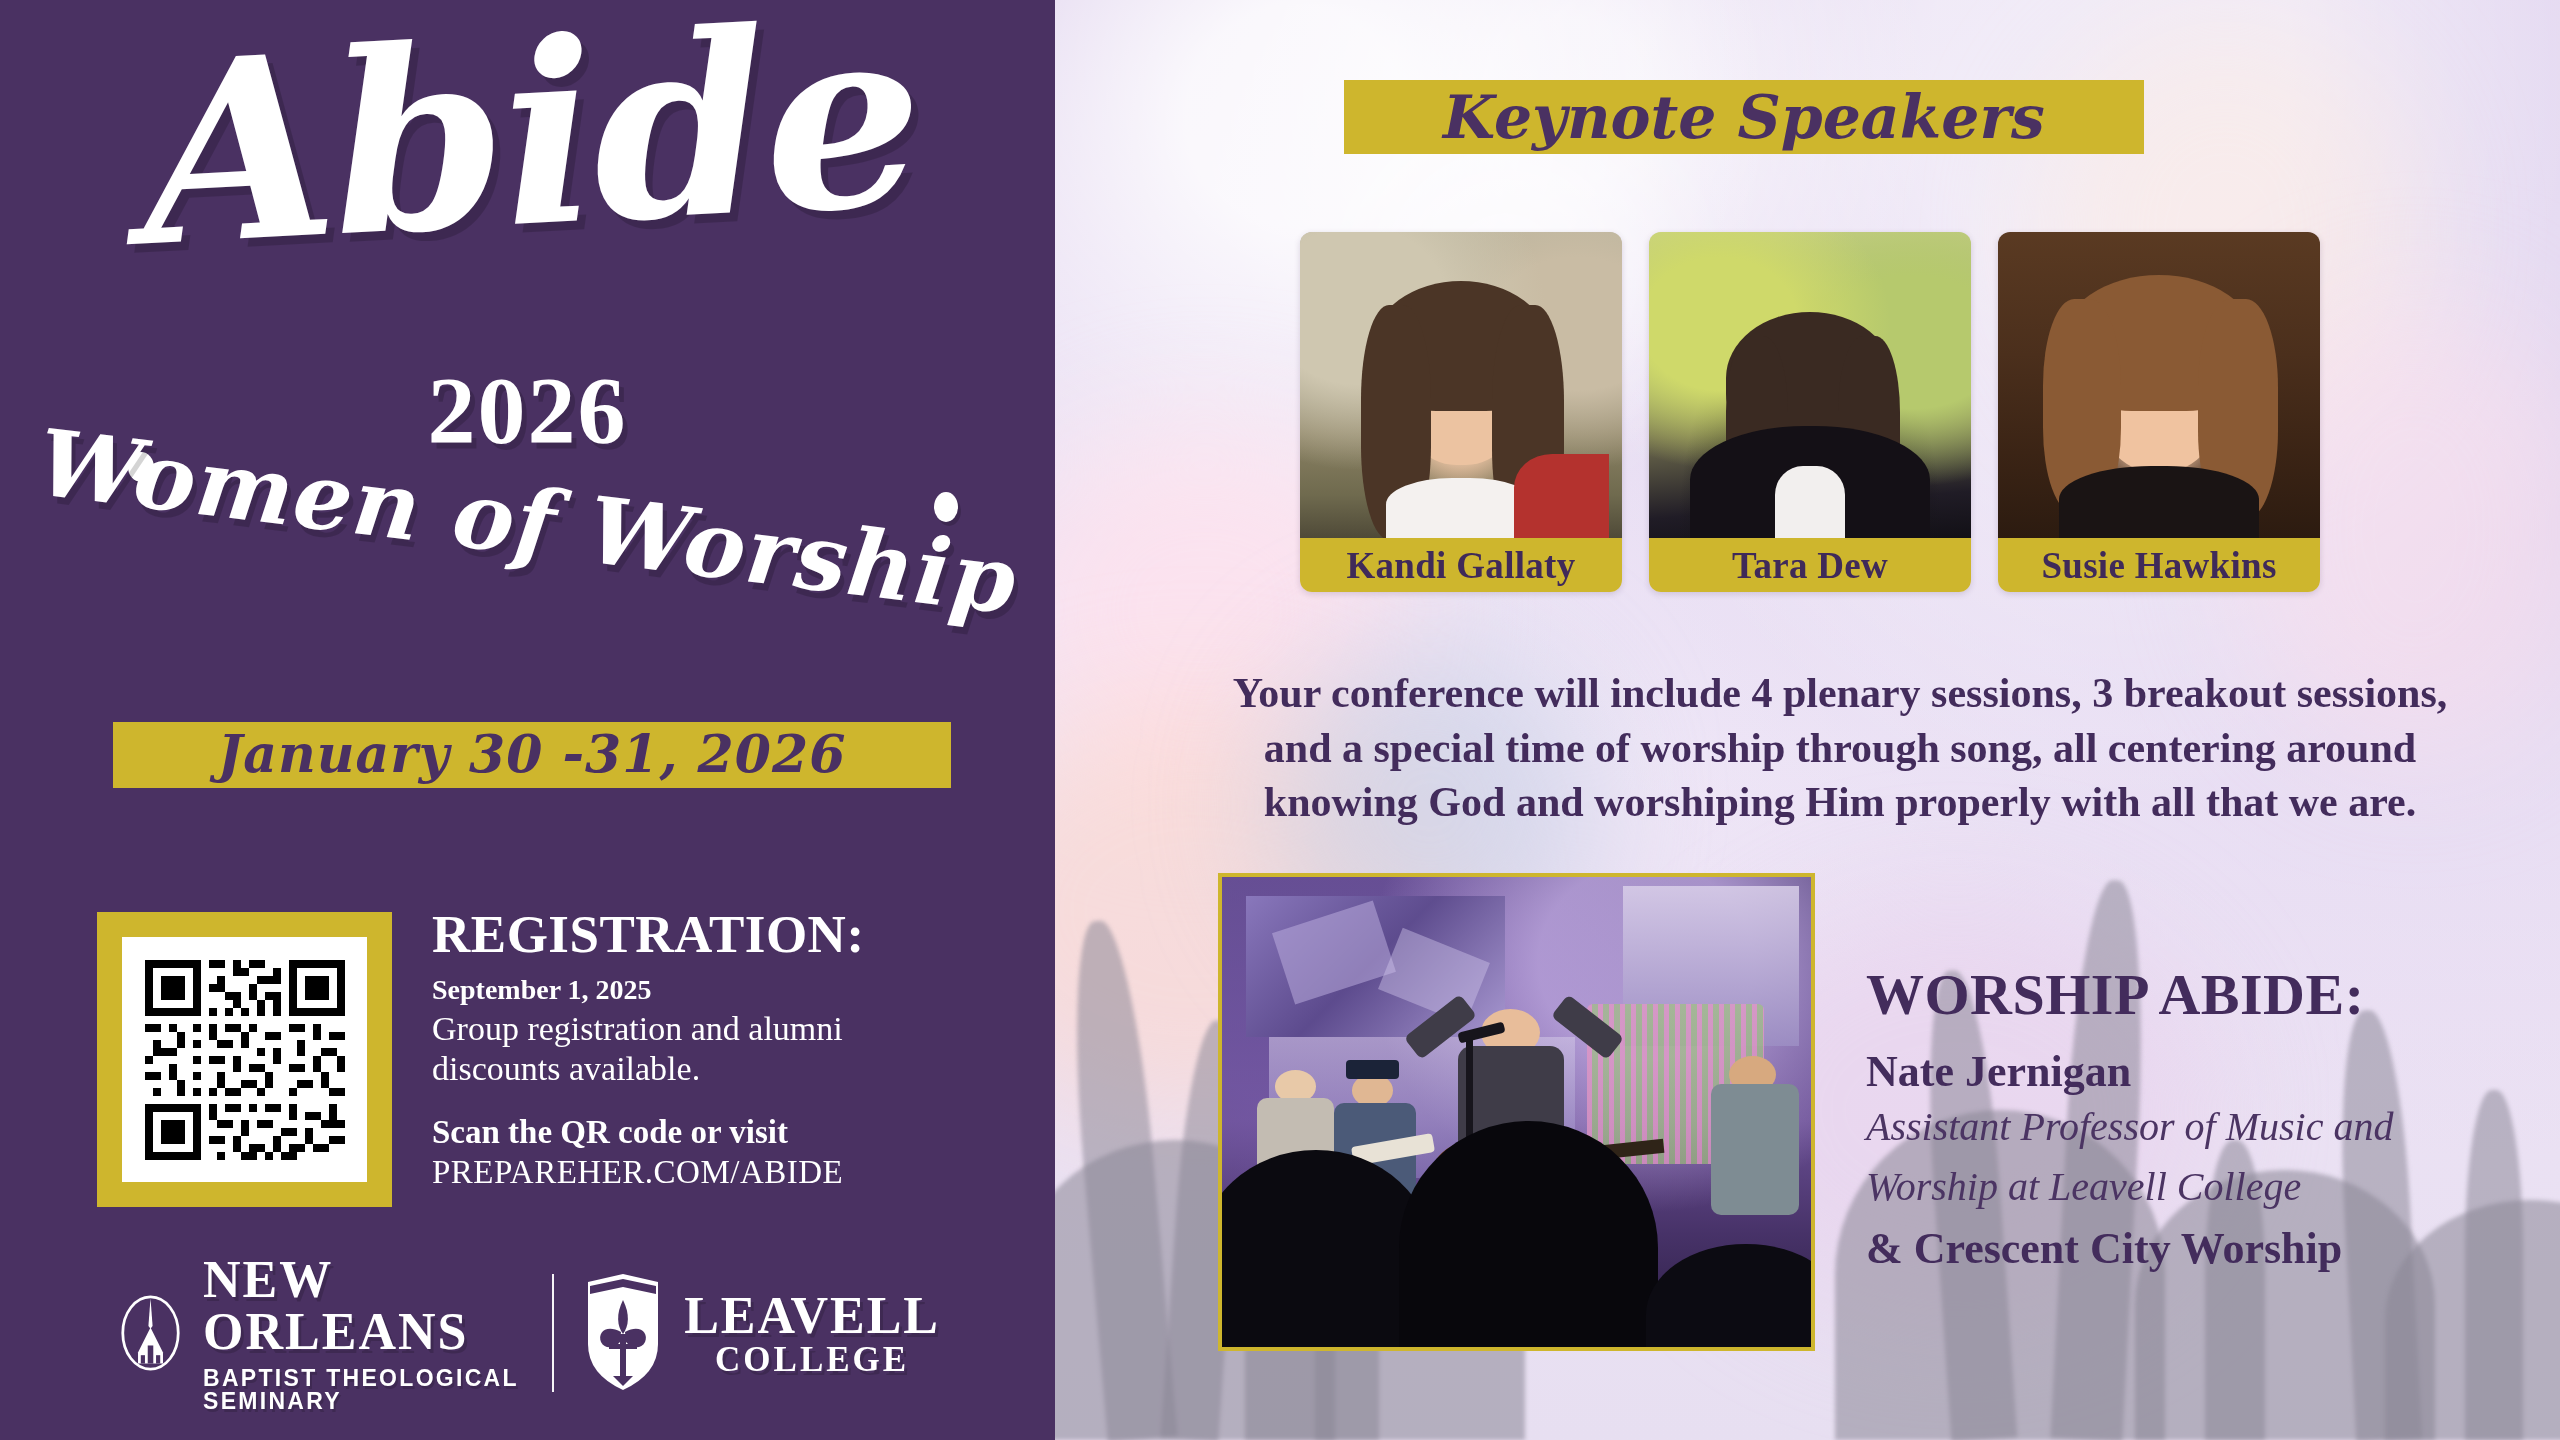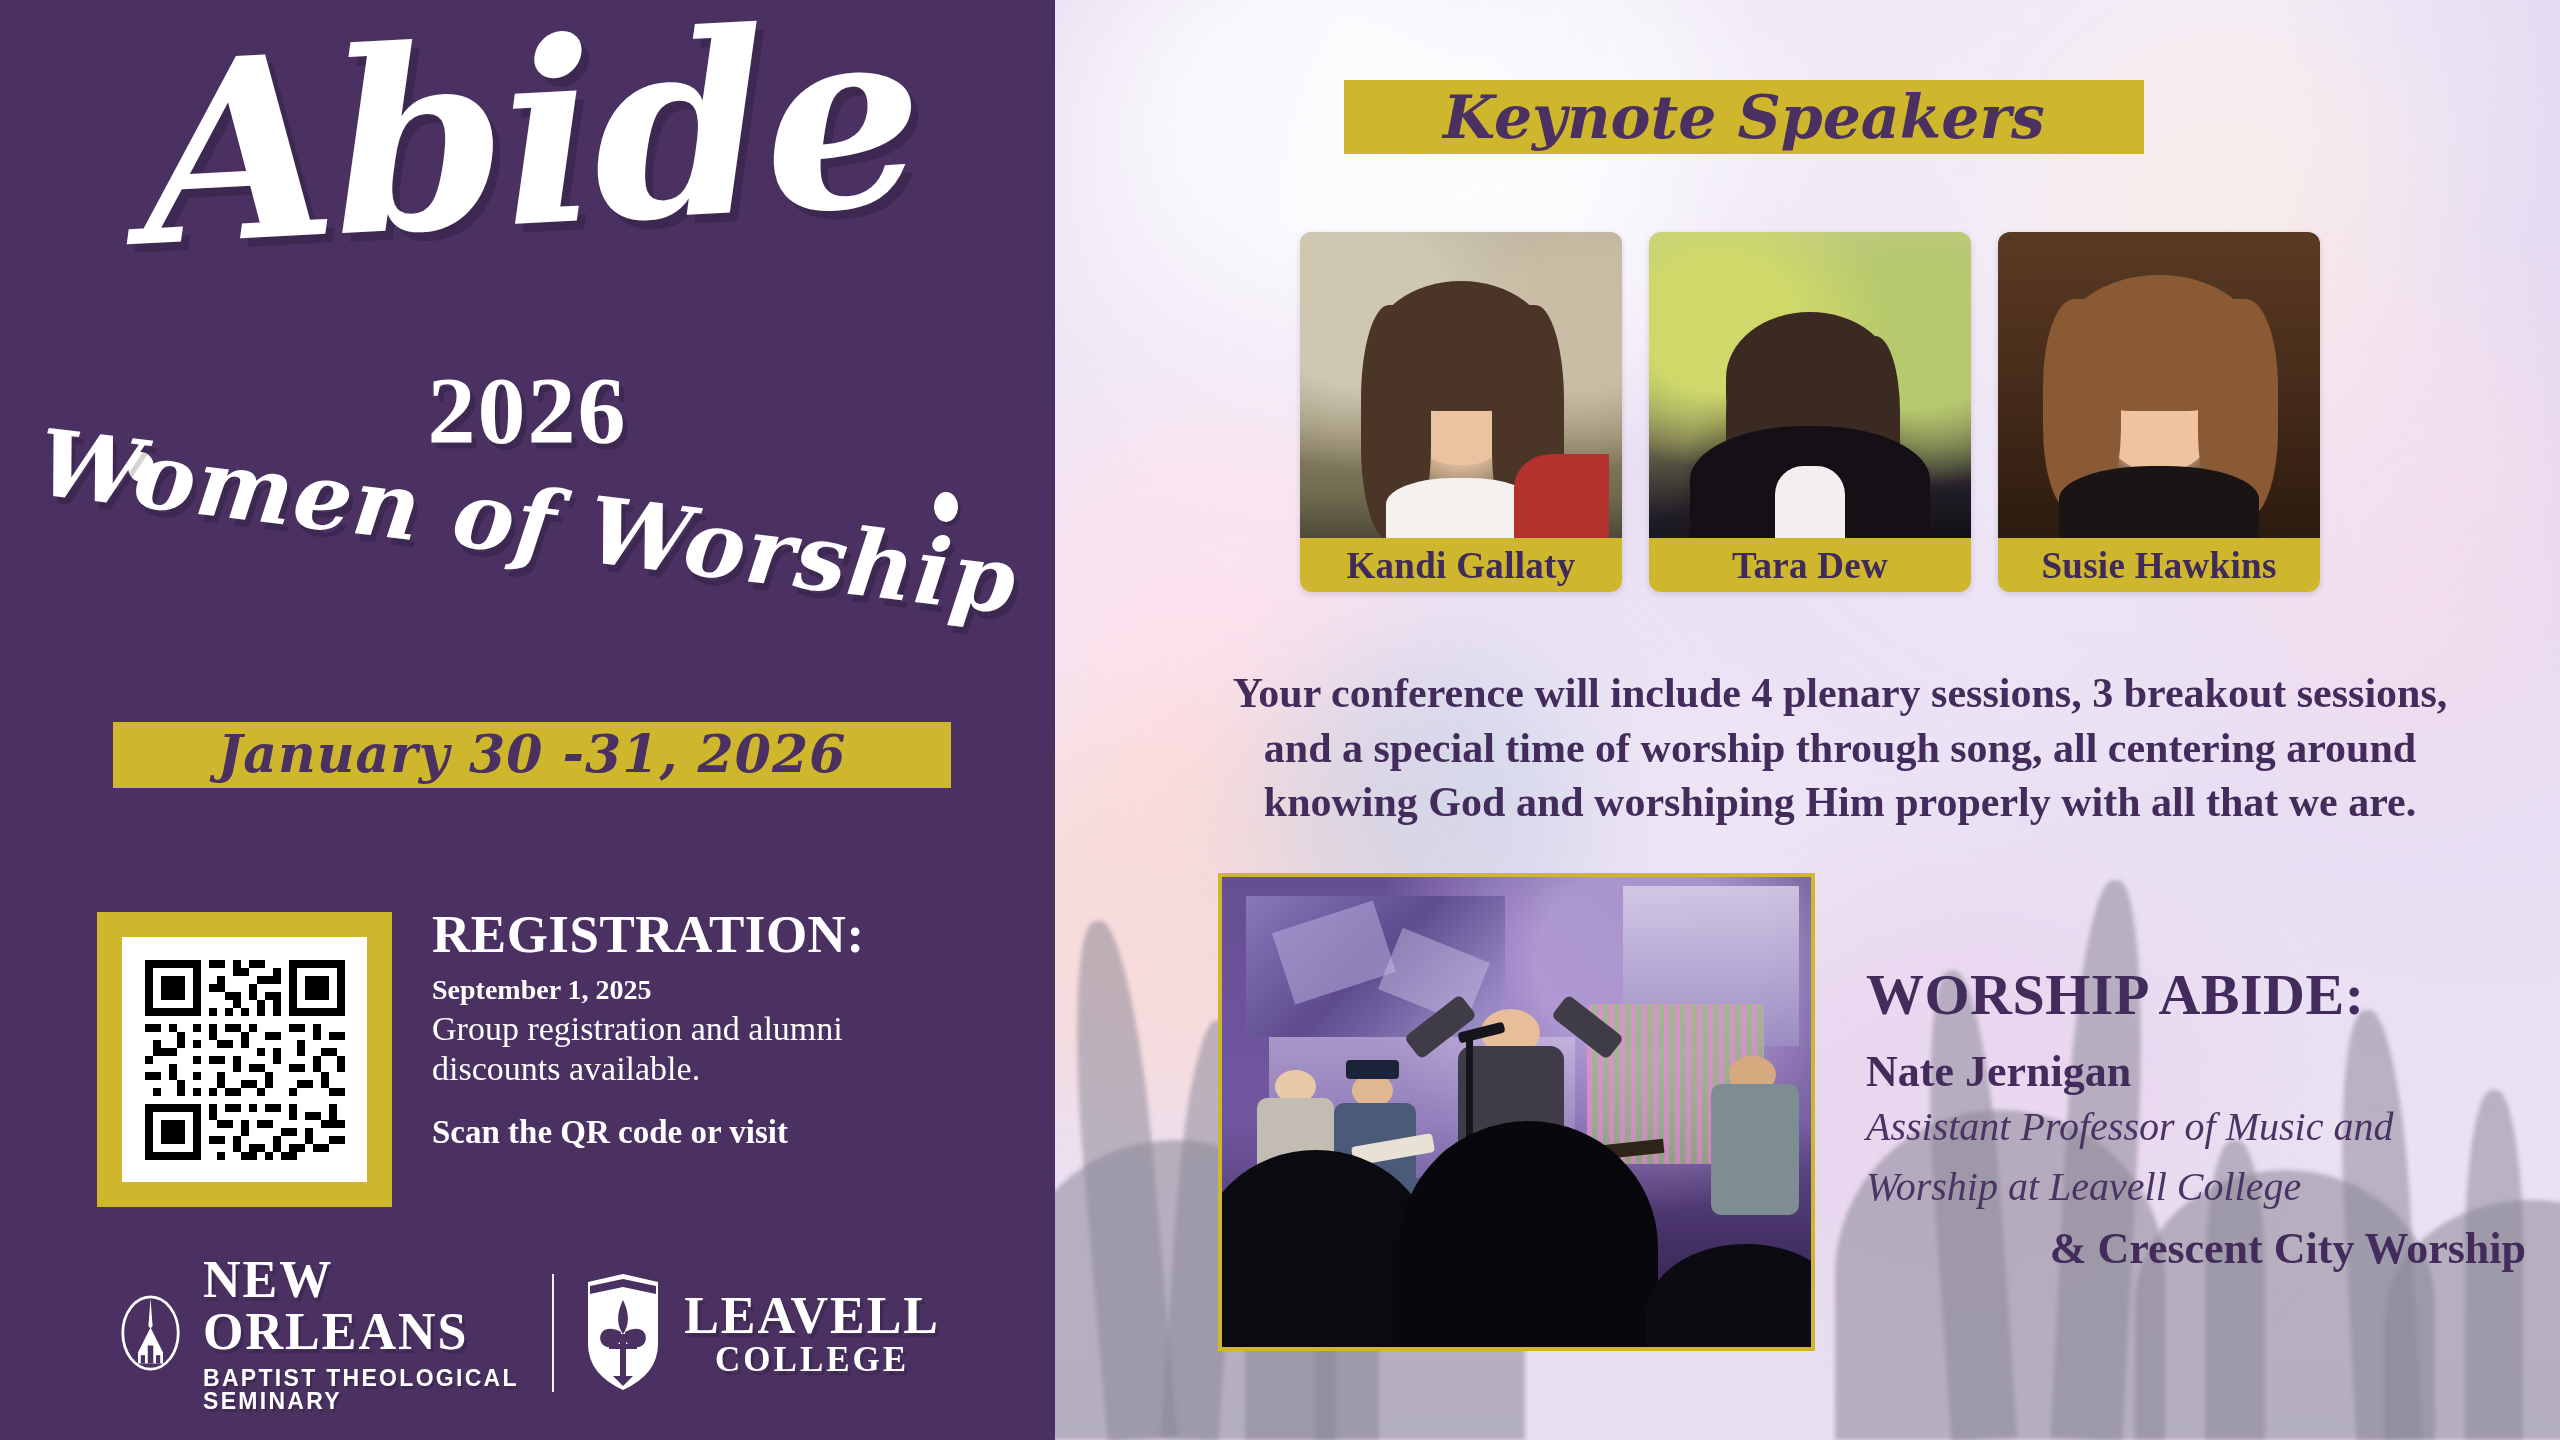--- a/index.html
+++ b/index.html
@@ -200,21 +200,21 @@
     font-size:58px;line-height:1;color:#432c5c;letter-spacing:.5px;
   }
   .ww-name{
     font-family:"Liberation Serif",serif;font-weight:700;font-size:44px;line-height:1.16;color:#432c5c;
   }
   .ww-title{
     font-family:"Liberation Serif",serif;font-style:italic;font-weight:400;
     font-size:40px;line-height:1.5;color:#4b3463;
   }
   .ww-band{
-    font-family:"Liberation Serif",serif;font-weight:700;font-size:44px;line-height:1.2;color:#432c5c;margin-top:6px;text-align:right;
+    font-family:"Liberation Serif",serif;font-weight:700;font-size:44px;line-height:1.2;color:#432c5c;margin-top:6px;
   }
 </style>
 </head>
 <body>
 
 <div class="poster">
 
   <div class="bg-right">
     <div class="bg-blob blob-g"></div>
     <div class="bg-blob blob-d"></div>
@@ -374,20 +374,21 @@
         </svg>
       </div>
     </div>
 
     <div class="reg">
       <h2>REGISTRATION:</h2>
       <div class="date-line">September 1, 2025</div>
       <div class="note">Group registration and alumni</div>
       <div class="note">discounts available.</div>
       <div class="scan">Scan the QR code or visit</div>
+      <div class="url">PREPAREHER.COM/ABIDE</div>
     </div>
 
     <div class="logos">
       <div class="logo-nobts">
         <svg class="nobts-mark" viewBox="0 0 88 112">
           <ellipse cx="44" cy="56" rx="40" ry="52" fill="none" stroke="#fff" stroke-width="4"></ellipse>
           <path d="M44 6 L47 46 L44 50 L41 46 Z" fill="#fff"></path>
           <path d="M44 48 L62 84 L62 100 L26 100 L26 84 Z" fill="#fff"></path>
           <rect x="40" y="74" width="8" height="26" fill="#4a3162"></rect>
           <rect x="30" y="88" width="6" height="12" fill="#4a3162"></rect>

